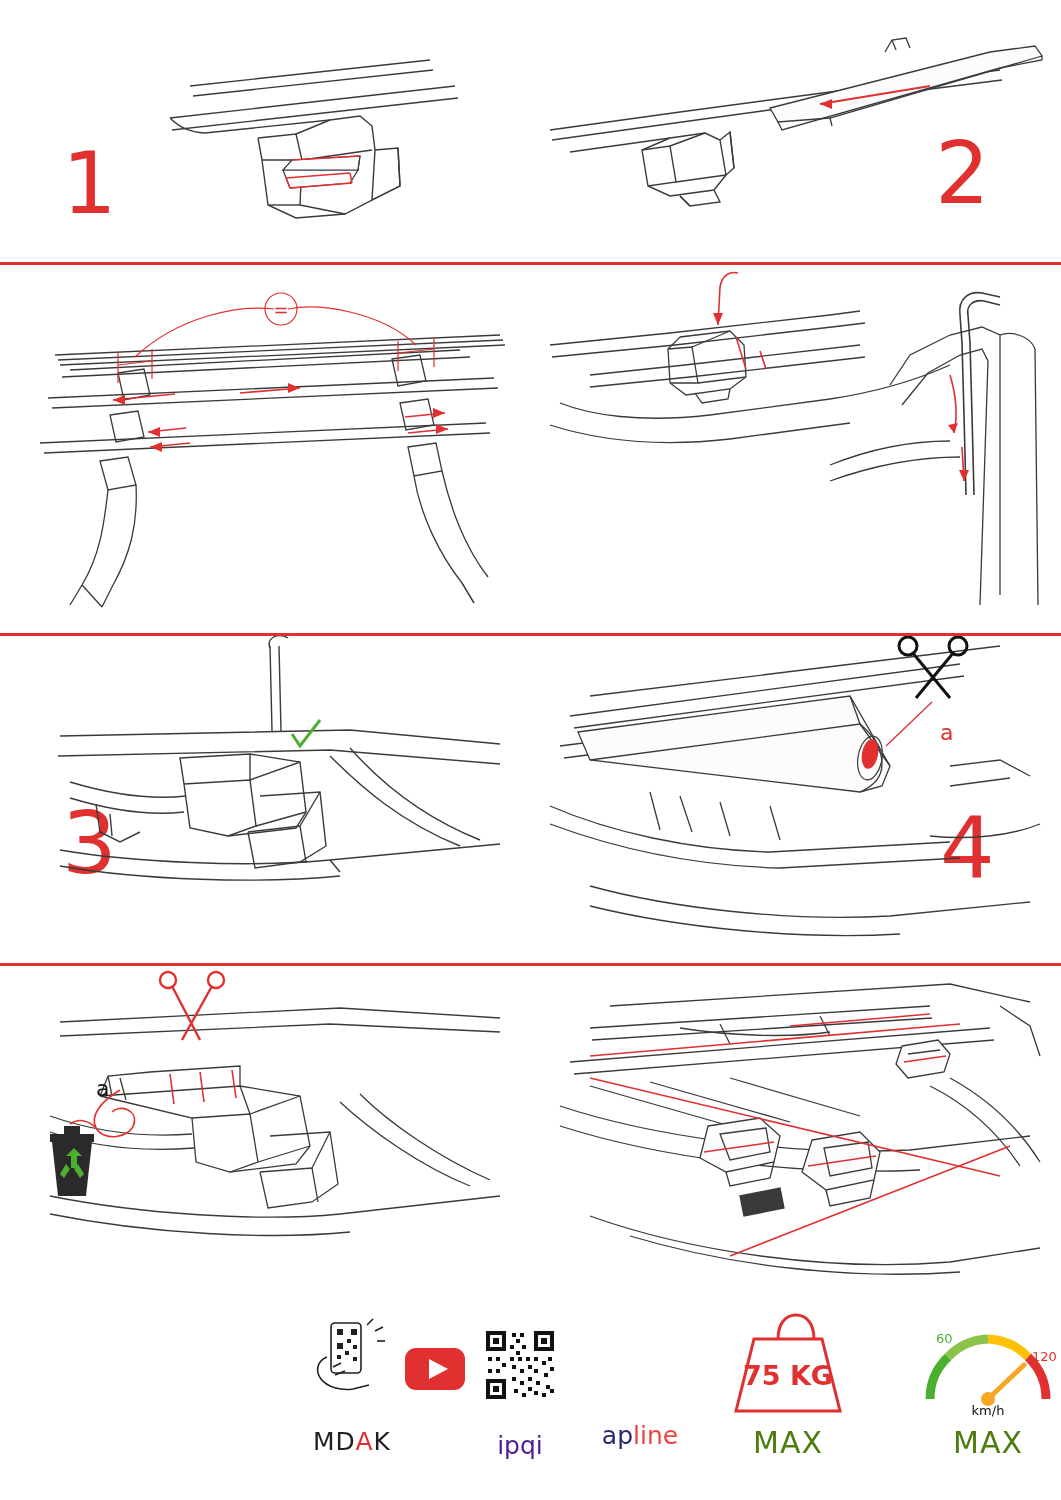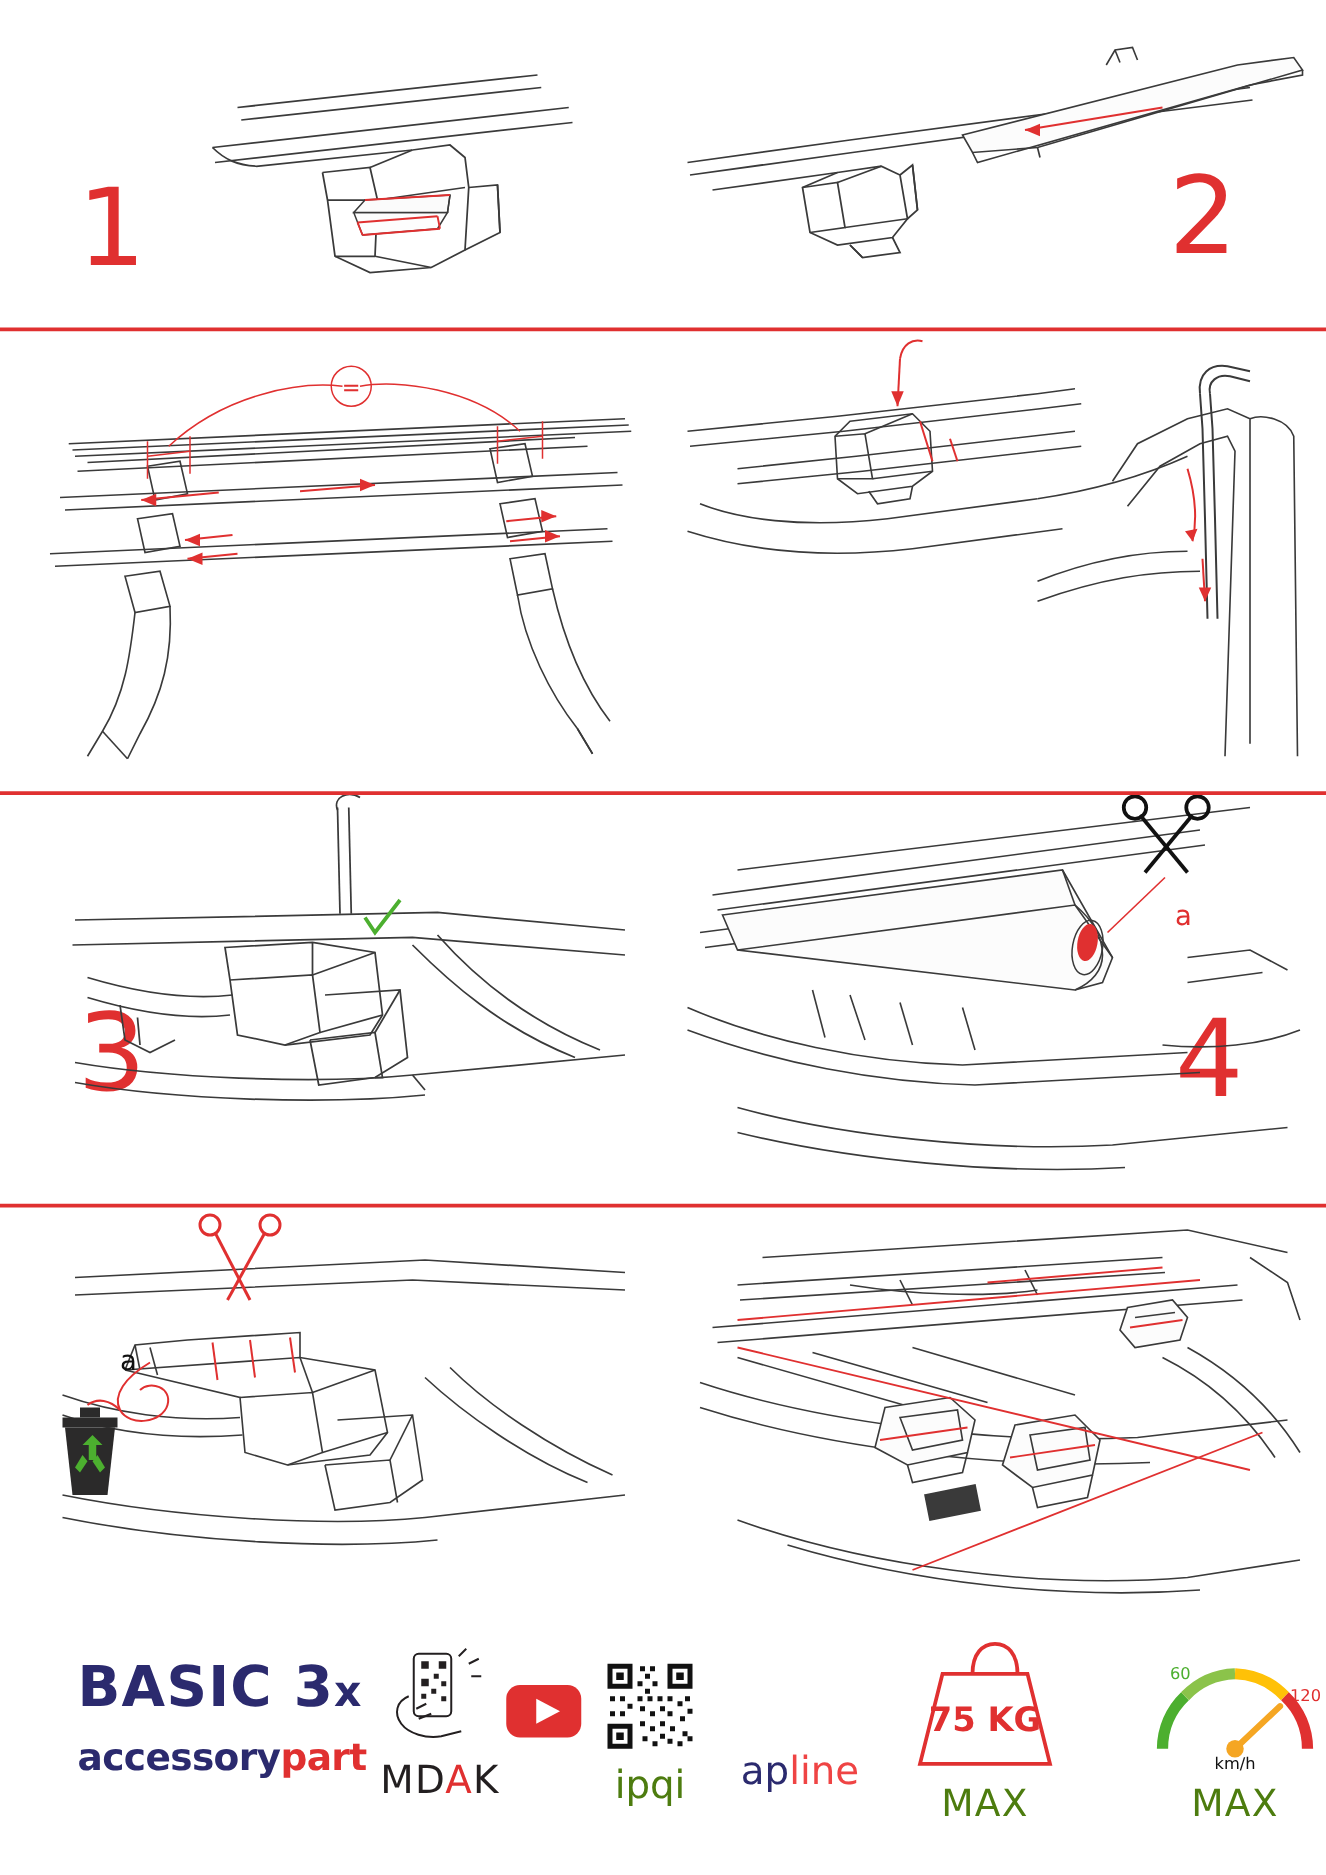--- a/index.html
+++ b/index.html
@@ -82,27 +82,27 @@
     margin-top: 10px;
   }
   .brand-accessory .part { color: #e03030; }
 
   .logo-col {
     position: absolute;
     text-align: center;
   }
   .logo-name {
     font-family: "DejaVu Sans", sans-serif;
-    font-size: 31px;
+    font-size: 25px;
     letter-spacing: 1px;
-    margin-top: 4px;
+    margin-top: 26px;
   }
   .mdak-name { color: #231f20; font-weight: 500; }
   .mdak-name .a { color: #e03030; }
-  .ipqi-name { color: #4d7c0f; font-weight: 400; letter-spacing: 0; }
+  .ipqi-name { color: #4c1d95; font-weight: 400; letter-spacing: 0; }
   .apline-name { color: #2b2a6e; font-weight: 400; letter-spacing: 0; }
   .apline-name .line { color: #ef4444; }
 
   .max-label {
     font-family: "DejaVu Sans", sans-serif;
     font-size: 30px;
     color: #4d7c0f;
     text-align: center;
     letter-spacing: 1px;
   }
@@ -484,28 +484,20 @@
           <path d="M278 200 L346 190"></path>
           <path d="M374 96 L416 90"></path>
         </g>
       </svg>
     </div>
 
   </div>
 
   <div class="footer">
 
-    <div class="brand-block">
-      <div class="brand-basic">
-        <span>BASIC 3</span><span class="x">x</span>
-      </div>
-      <div class="brand-accessory">
-        <span>accessory</span><span class="part">part</span>
-      </div>
-    </div>
 
     <div class="logo-col" style="left:292px; top:32px; width:120px;">
       <svg width="90" height="80" viewBox="0 0 90 80">
         <g fill="none" stroke="#231f20" stroke-width="1.6">
           <rect x="24" y="6" width="30" height="50" rx="4"></rect>
           <path d="M20 40 C10 44 8 54 14 62 C20 70 34 74 46 72 L62 68"></path>
           <path d="M26 50 L34 46"></path>
           <path d="M28 58 L38 54"></path>
           <path d="M60 8 L66 2"></path>
           <path d="M68 14 L76 10"></path>

